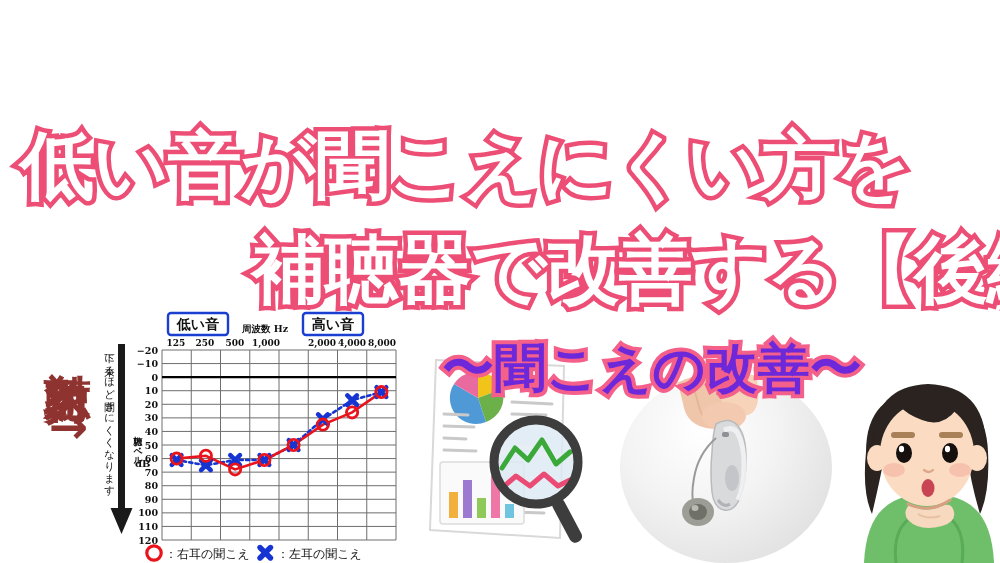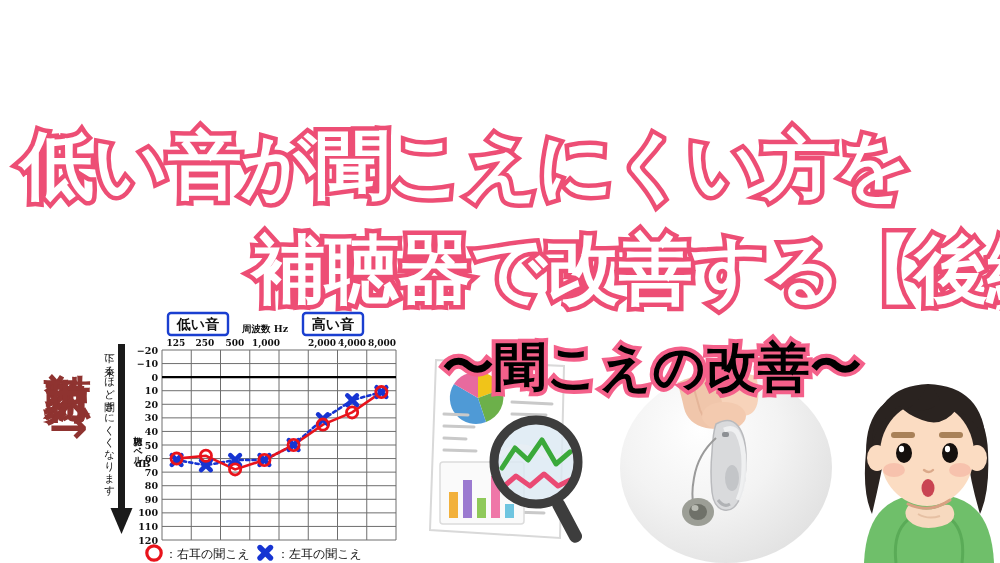--- a/index.html
+++ b/index.html
@@ -29,24 +29,24 @@
   }
   #title-line-2{
     left:240px;top:232px;
     font-size:74px;line-height:74px;
     -webkit-text-stroke:9px #ed4e75;
     paint-order:stroke fill;
   }
   #subtitle{
     position:absolute;
     left:430px;top:342px;
-    font-family:Liberation Serif, serif;
+    font-family:Liberation Sans, sans-serif;
     font-weight:bold;
     font-size:52px;line-height:52px;
-    color:#000000;
+    color:#6d28d9;
     -webkit-text-stroke:8px #f4608a;
     paint-order:stroke fill;
     white-space:nowrap;
     z-index:30;
   }
 
   
   #target-label{
     position:absolute;left:18px;top:334px;
     width:62px;

